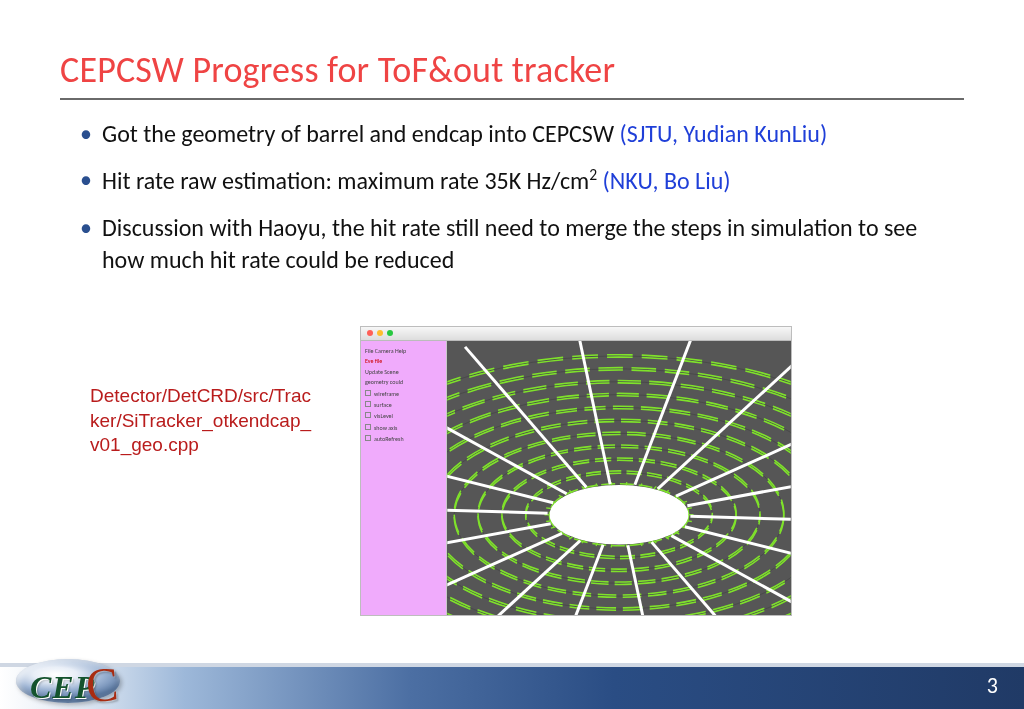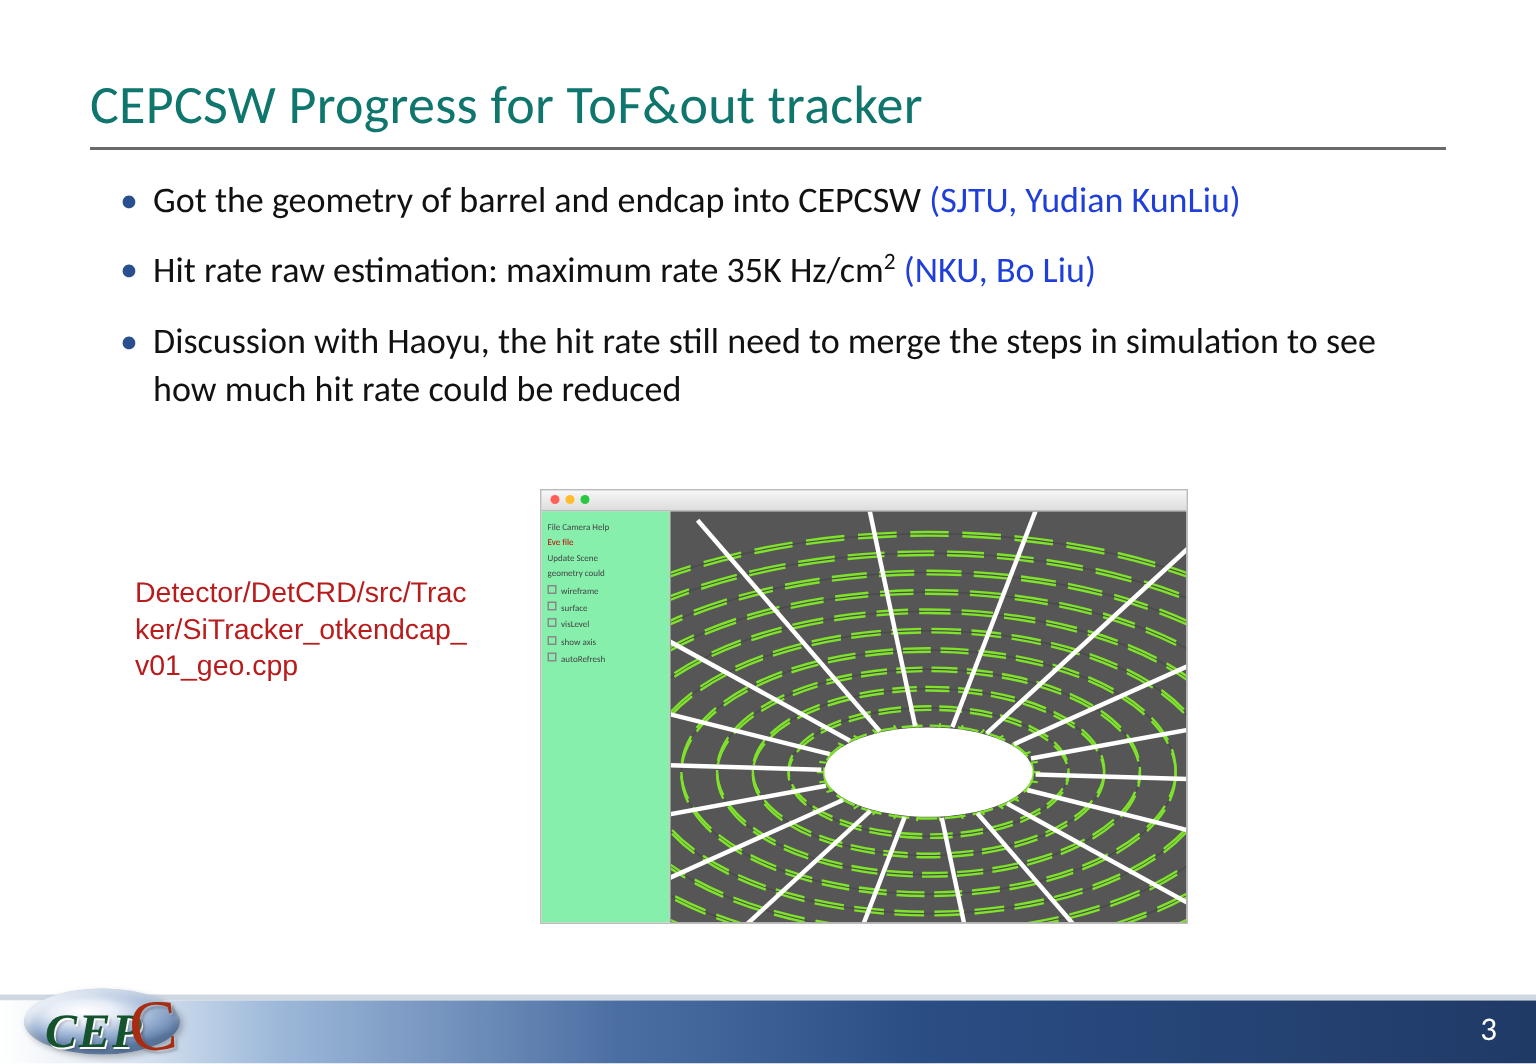--- a/index.html
+++ b/index.html
@@ -1,31 +1,31 @@
 <!DOCTYPE html>
 <html><head>
 <meta charset="utf-8">
 <style>
   * { margin: 0; padding: 0; box-sizing: border-box; }
   html, body { width: 1024px; height: 709px; font-family: Calibri, "Segoe UI", Arial, sans-serif; background: #fff; overflow: hidden; }
   .slide { position: relative; width: 1024px; height: 709px; background: #fff; }
   .title-area { position: absolute; left: 60px; top: 48px; right: 60px; }
-  .title { font-size: 36px; font-weight: 400; color: #0f766e; letter-spacing: 0.2px; }
+  .title { font-size: 36px; font-weight: 400; color: #ef4444; letter-spacing: 0.2px; }
   .title-underline { height: 2px; background: #6a6a6a; margin-top: 6px; width: 100%; }
   .bullets { position: absolute; left: 80px; top: 118px; right: 60px; }
   .bullets li { list-style: none; position: relative; font-size: 24px; color: #111; line-height: 1.35; margin-bottom: 14px; padding-left: 22px; }
   .bullets li::before { content: "•"; position: absolute; left: 0; top: 0; color: #2a4f8f; font-size: 24px; line-height: 1.35; }
   .credit { color: #1f3fd8; }
   .sup { font-size: 0.65em; vertical-align: super; }
   .path-note { position: absolute; left: 90px; top: 384px; width: 230px; font-size: 19px; line-height: 1.3; color: #b91c1c; font-family: Arial, Helvetica, sans-serif; word-break: break-word; }
   .figure { position: absolute; left: 360px; top: 326px; width: 432px; height: 290px; background: #eceaea; border: 1px solid #bdbdbd; overflow: hidden; }
   .fig-titlebar { height: 14px; background: linear-gradient(#f7f7f7,#ddd); border-bottom: 1px solid #bbb; }
   .fig-titlebar::before { content:""; display:block; position:relative; top:3px; left:6px; width:6px; height:6px; border-radius:50%; background:#ff5f57; box-shadow: 10px 0 0 #ffbd2e, 20px 0 0 #28c840; }
   .fig-body { display:flex; height: calc(100% - 14px); }
-  .fig-sidebar { width: 86px; background:#86efac; border-right:1px solid #c9c9c9; padding:6px 4px; font-size:6px; color:#444; line-height:1.4; }
+  .fig-sidebar { width: 86px; background:#f0abfc; border-right:1px solid #c9c9c9; padding:6px 4px; font-size:6px; color:#444; line-height:1.4; }
   .fig-sidebar .line { white-space:nowrap; overflow:hidden; text-overflow:clip; margin-bottom:2px; }
   .fig-sidebar .line.primary { color:#c00; }
   .fig-sidebar .row { display:flex; gap:3px; margin-top:3px; }
   .fig-sidebar .chk { width:6px; height:6px; border:1px solid #888; display:inline-block; }
   .fig-view { flex:1; background:#565656; position:relative; }
   .fig-svg { position:absolute; inset:0; width:100%; height:100%; }
   .footer { position: absolute; left: 0; bottom: 0; width: 100%; height: 52px; }
   .footer .bar { position:absolute; left:0; bottom:0; width:100%; height:42px; background: linear-gradient(90deg, #ffffff 0%, #dfe8f3 8%, #9db8d9 18%, #4c6fa3 40%, #2a4d84 60%, #203a66 100%); }
   .footer .bar2 { position:absolute; left:0; bottom:42px; width:100%; height:4px; background:#cfd7e3; }
   .logo { position:absolute; left:16px; bottom:6px; width:110px; height:48px; }

